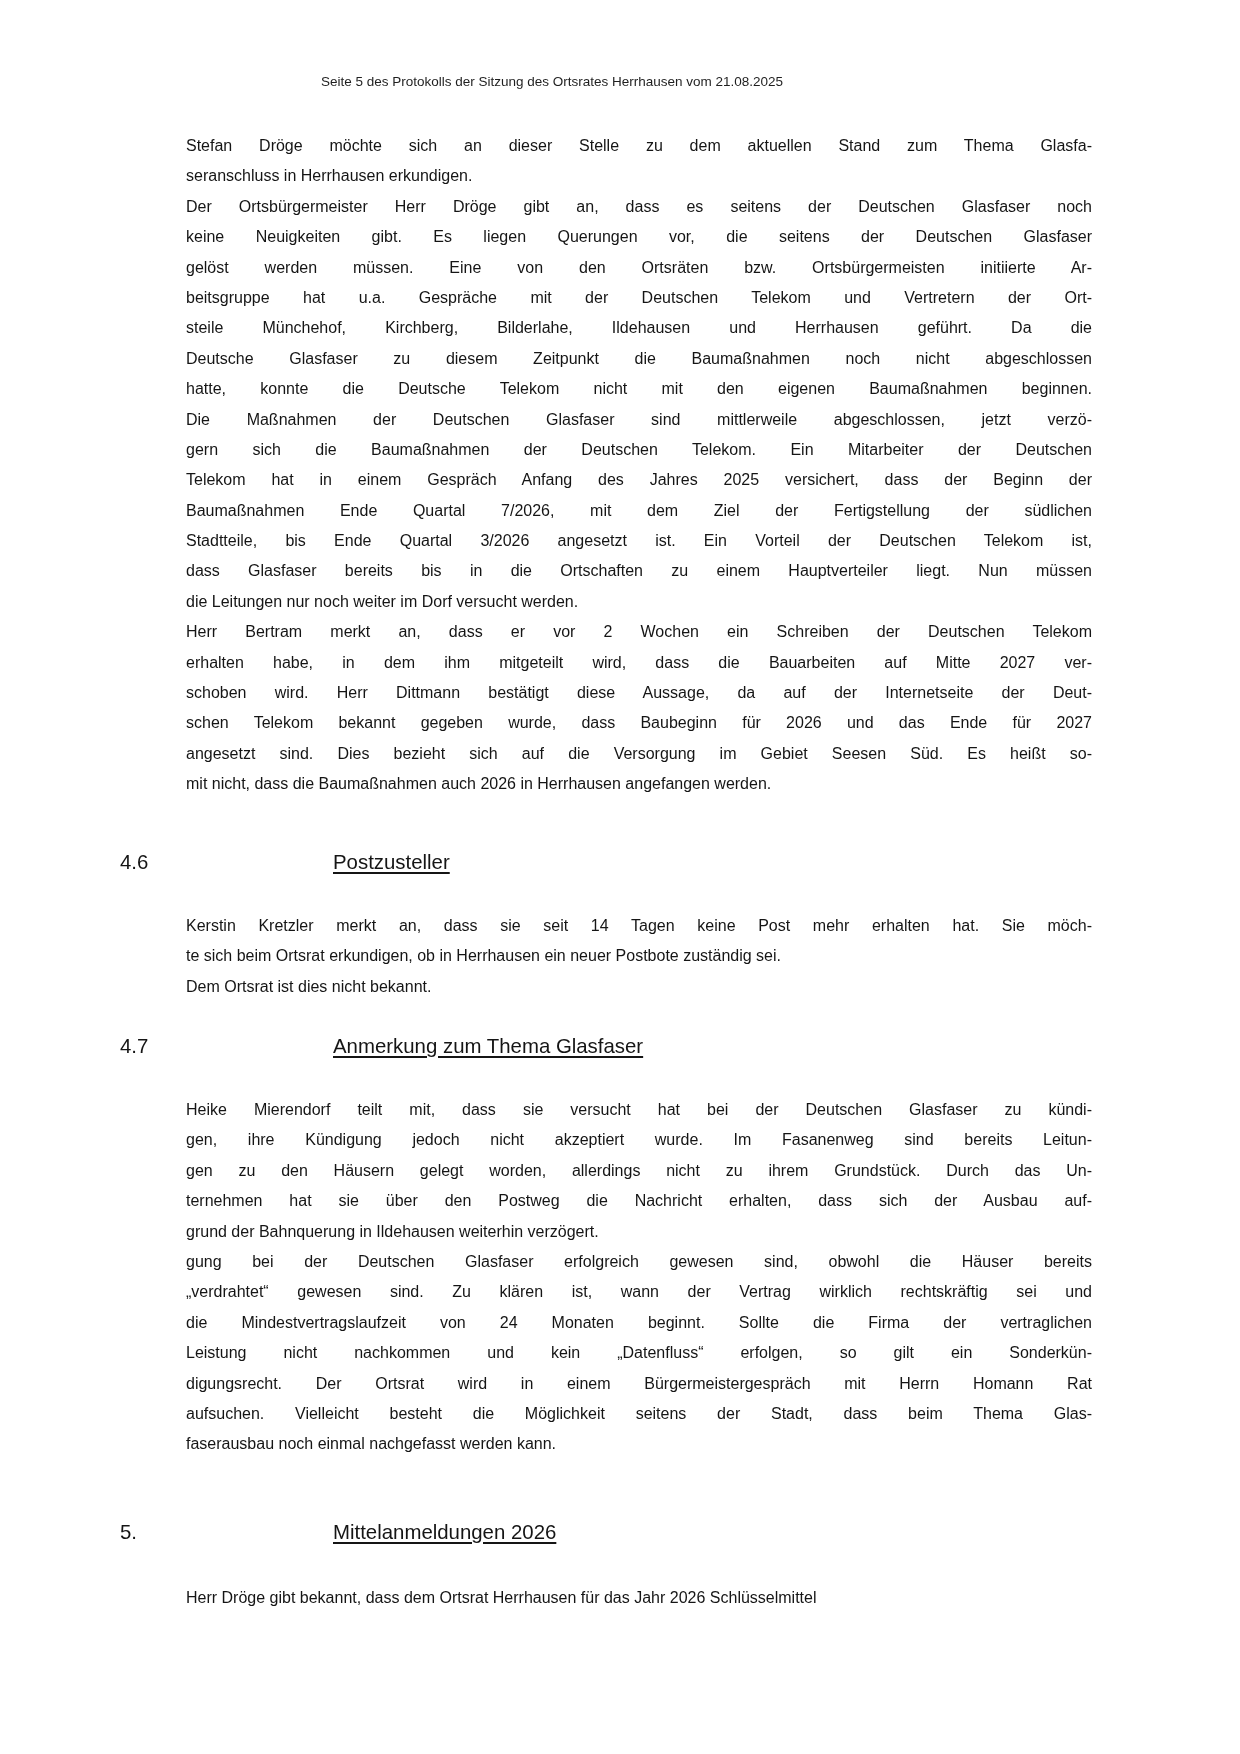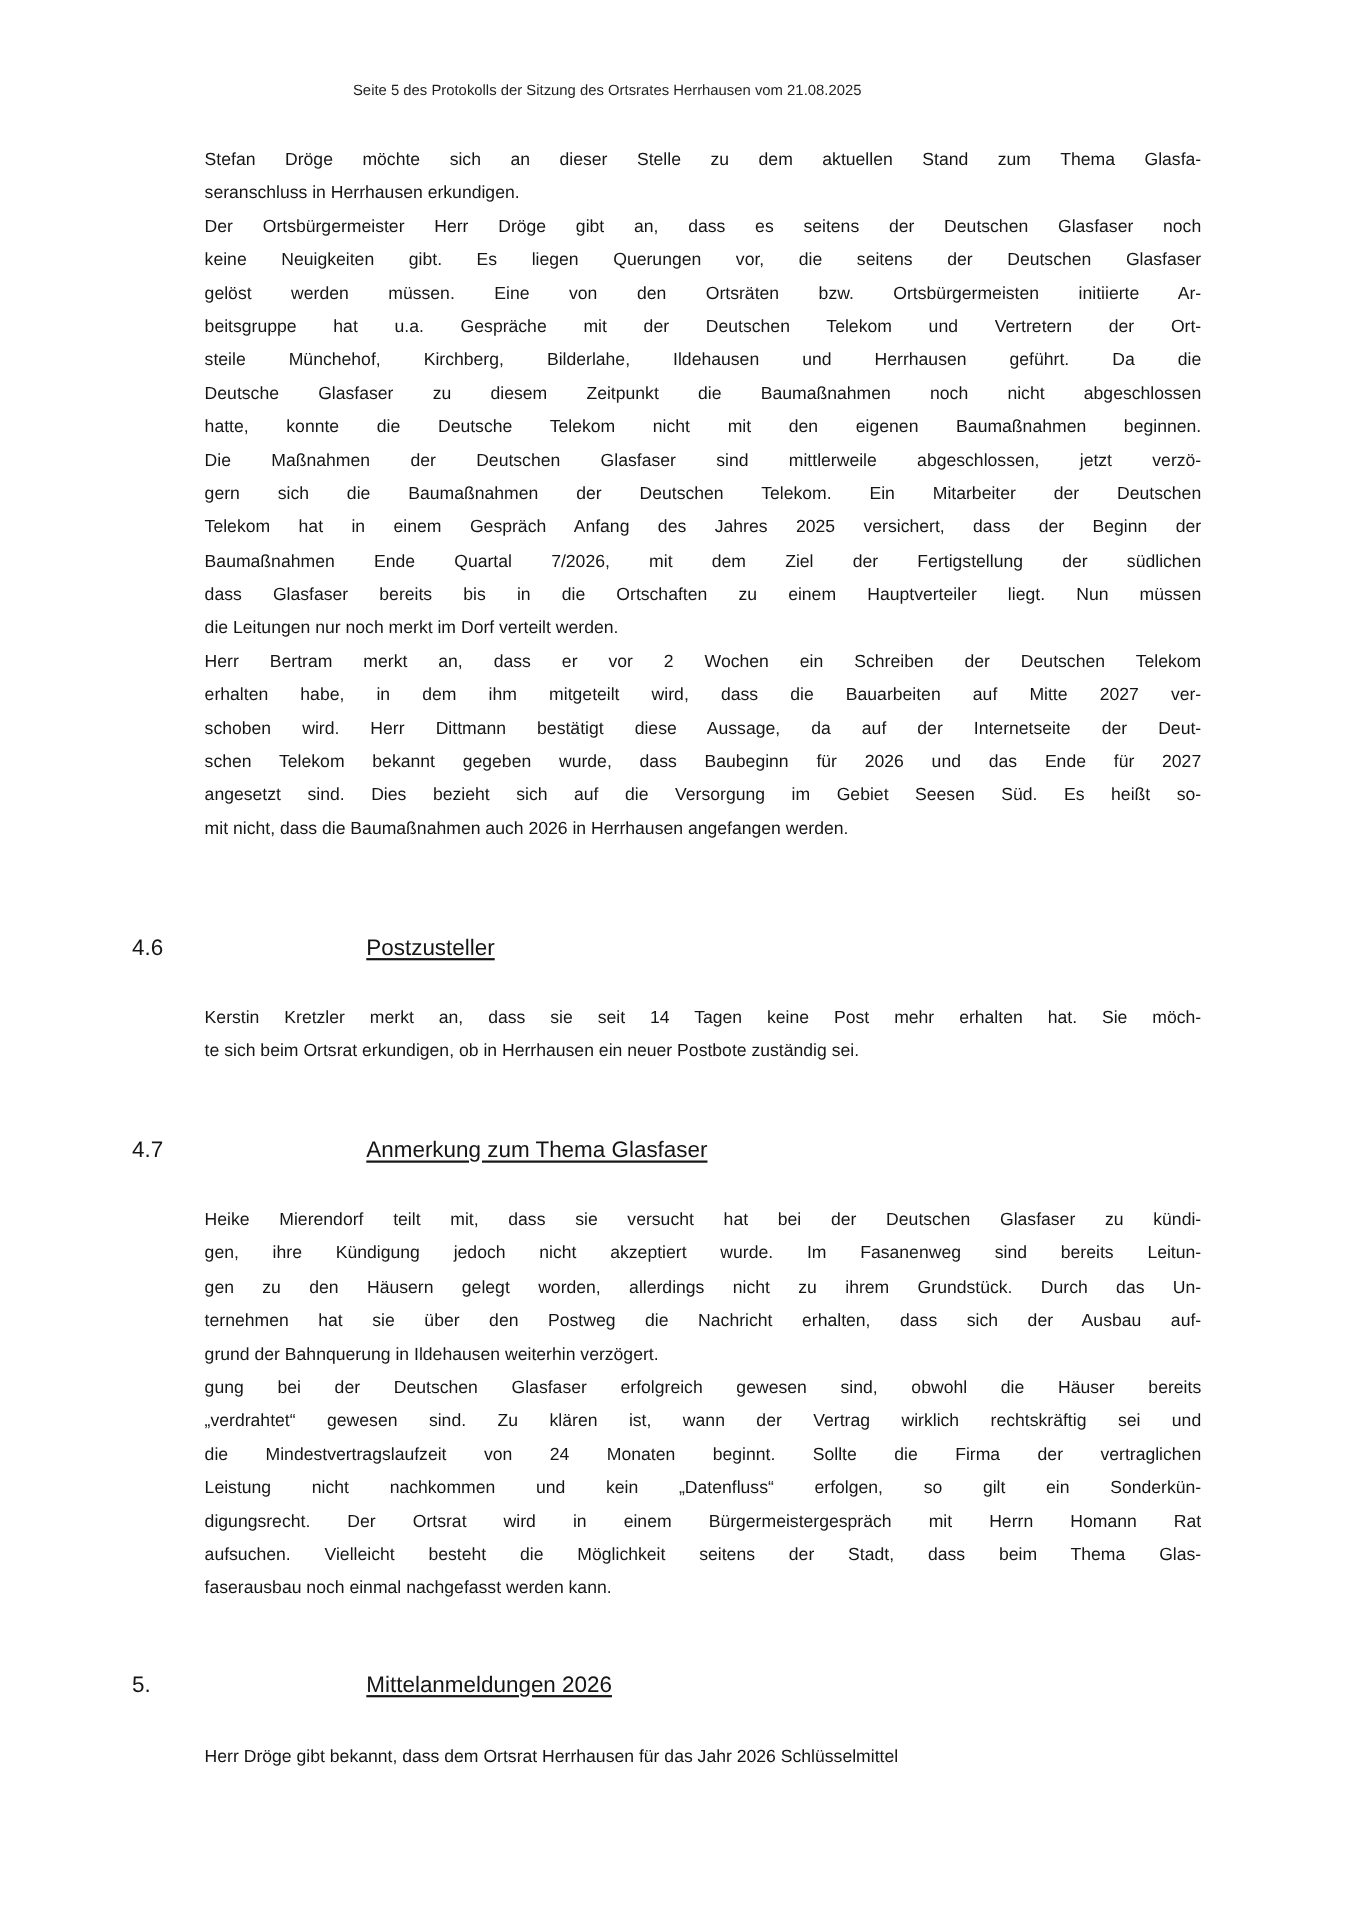--- a/index.html
+++ b/index.html
@@ -78,37 +78,39 @@
   <span class="line">keine Neuigkeiten gibt. Es liegen Querungen vor, die seitens der Deutschen Glasfaser</span>
   <span class="line">gelöst werden müssen. Eine von den Ortsräten bzw. Ortsbürgermeisten initiierte Ar-</span>
   <span class="line">beitsgruppe hat u.a. Gespräche mit der Deutschen Telekom und Vertretern der Ort-</span>
   <span class="line">steile Münchehof, Kirchberg, Bilderlahe, Ildehausen und Herrhausen geführt. Da die</span>
   <span class="line">Deutsche Glasfaser zu diesem Zeitpunkt die Baumaßnahmen noch nicht abgeschlossen</span>
   <span class="line">hatte, konnte die Deutsche Telekom nicht mit den eigenen Baumaßnahmen beginnen.</span>
   <span class="line">Die Maßnahmen der Deutschen Glasfaser sind mittlerweile abgeschlossen, jetzt verzö-</span>
   <span class="line">gern sich die Baumaßnahmen der Deutschen Telekom. Ein Mitarbeiter der Deutschen</span>
   <span class="line">Telekom hat in einem Gespräch Anfang des Jahres 2025 versichert, dass der Beginn der</span>
   <span class="line">Baumaßnahmen Ende Quartal 7/2026, mit dem Ziel der Fertigstellung der südlichen</span>
+  <span class="line">Stadtteile, bis Ende Quartal 3/2026 angesetzt ist. Ein Vorteil der Deutschen Telekom ist,</span>
   <span class="line">dass Glasfaser bereits bis in die Ortschaften zu einem Hauptverteiler liegt. Nun müssen</span>
-  <span class="line last">die Leitungen nur noch merkt im Dorf verteilt werden.</span>
+  <span class="line last">die Leitungen nur noch weiter im Dorf versucht werden.</span>
   <span class="line">Herr Bertram merkt an, dass er vor 2 Wochen ein Schreiben der Deutschen Telekom</span>
   <span class="line">erhalten habe, in dem ihm mitgeteilt wird, dass die Bauarbeiten auf Mitte 2027 ver-</span>
   <span class="line">schoben wird. Herr Dittmann bestätigt diese Aussage, da auf der Internetseite der Deut-</span>
   <span class="line">schen Telekom bekannt gegeben wurde, dass Baubeginn für 2026 und das Ende für 2027</span>
   <span class="line">angesetzt sind. Dies bezieht sich auf die Versorgung im Gebiet Seesen Süd. Es heißt so-</span>
   <span class="line last">mit nicht, dass die Baumaßnahmen auch 2026 in Herrhausen angefangen werden.</span>
 </div>
 
 <div class="section-heading" style="top:847px;">
   <span class="section-number">4.6</span>
   <span class="section-title">Postzusteller</span>
 </div>
 <div class="body-block" style="top:911px;">
   <span class="line">Kerstin Kretzler merkt an, dass sie seit 14 Tagen keine Post mehr erhalten hat. Sie möch-</span>
   <span class="line last">te sich beim Ortsrat erkundigen, ob in Herrhausen ein neuer Postbote zuständig sei.</span>
+  <span class="line last">Dem Ortsrat ist dies nicht bekannt.</span>
 </div>
 
 <div class="section-heading" style="top:1031px;">
   <span class="section-number">4.7</span>
   <span class="section-title">Anmerkung zum Thema Glasfaser</span>
 </div>
 <div class="body-block" style="top:1095px;">
   <span class="line">Heike Mierendorf teilt mit, dass sie versucht hat bei der Deutschen Glasfaser zu kündi-</span>
   <span class="line">gen, ihre Kündigung jedoch nicht akzeptiert wurde. Im Fasanenweg sind bereits Leitun-</span>
   <span class="line">gen zu den Häusern gelegt worden, allerdings nicht zu ihrem Grundstück. Durch das Un-</span>

